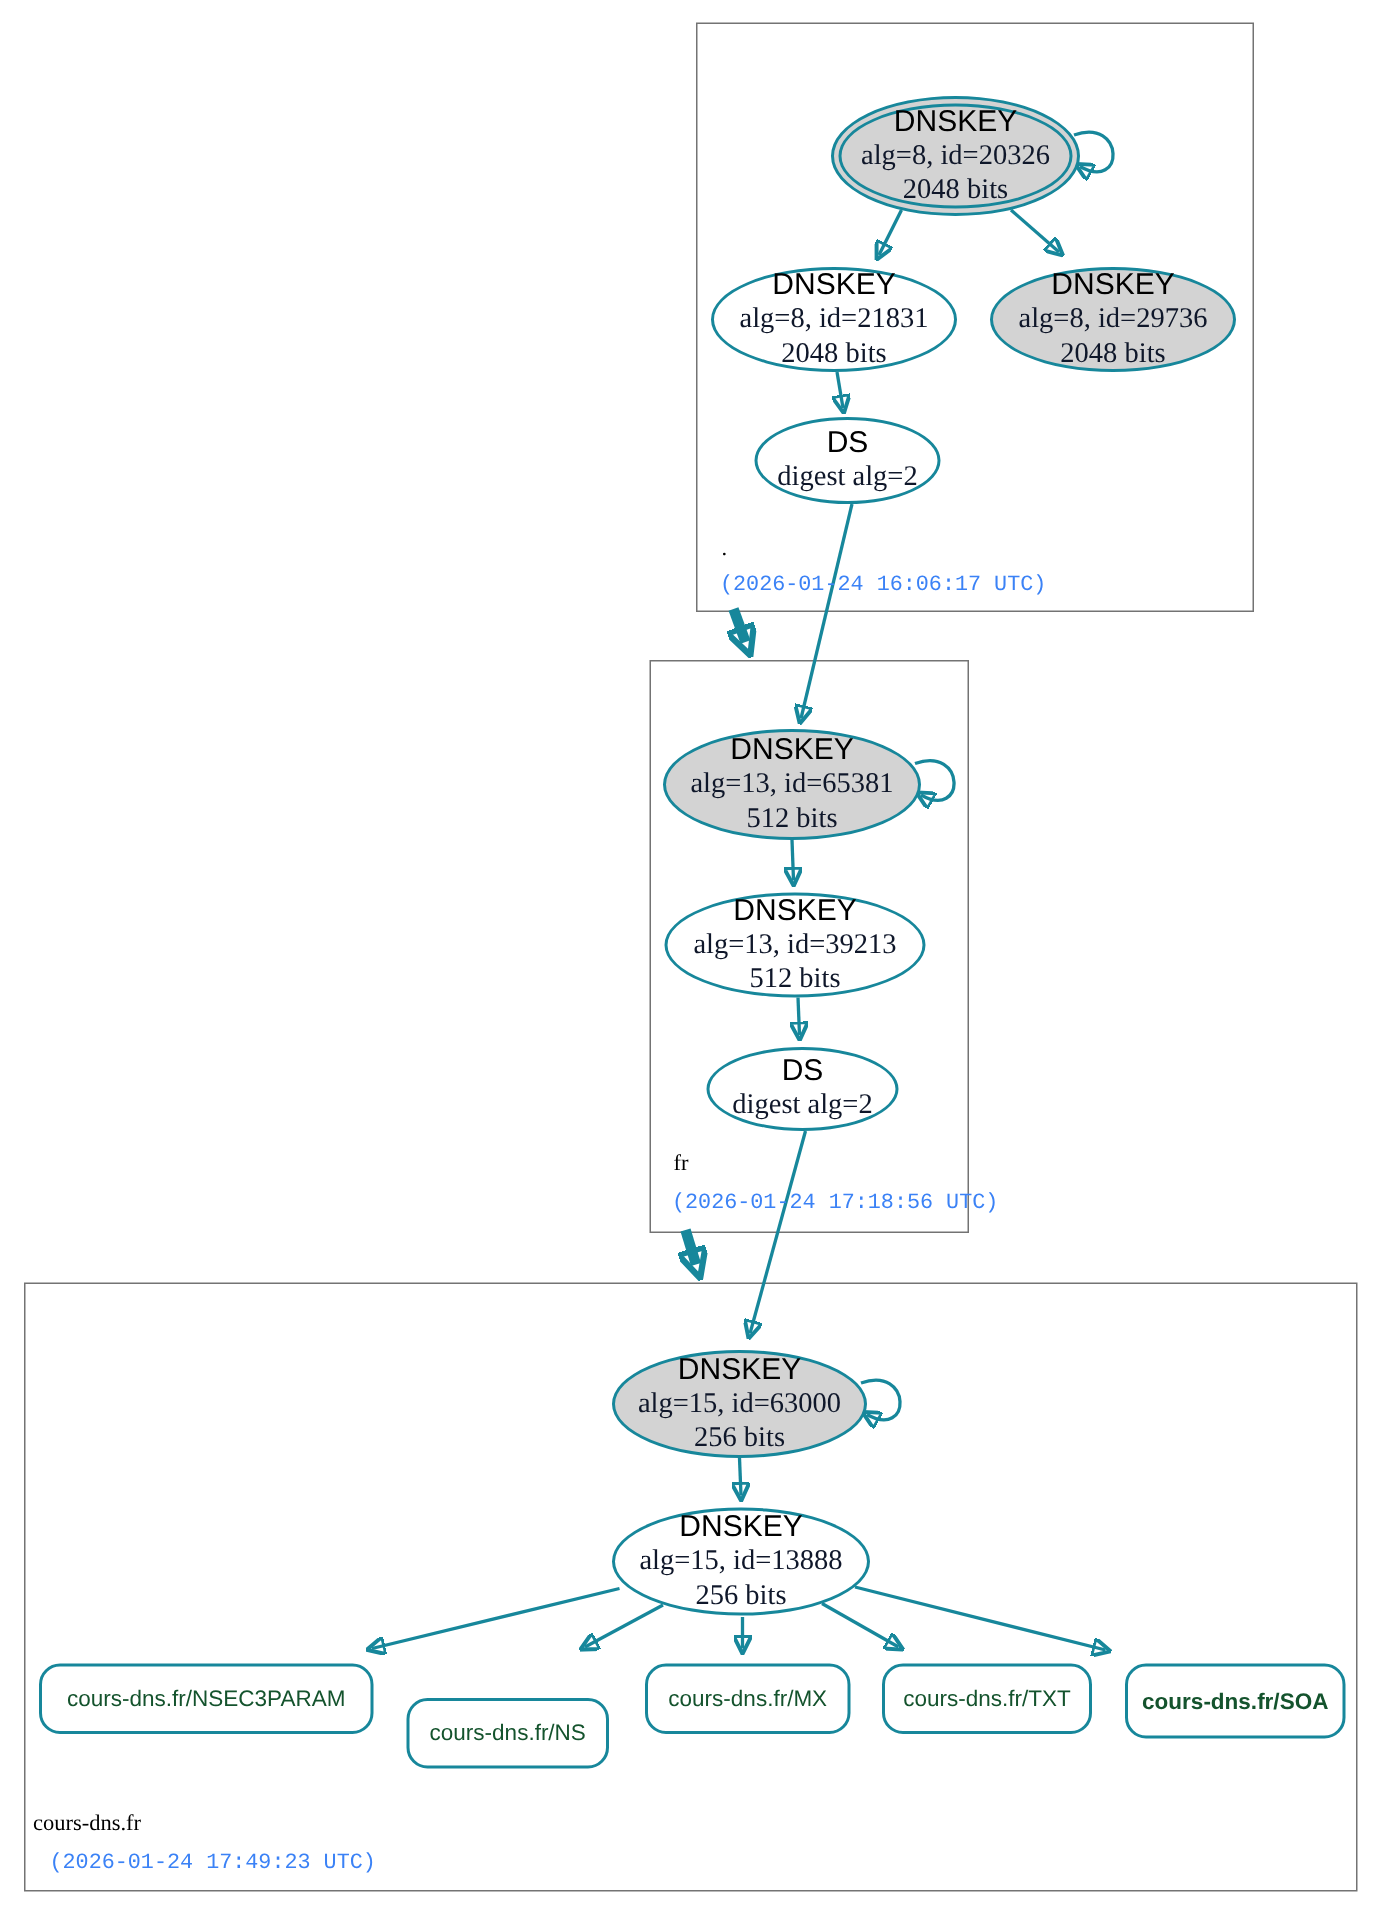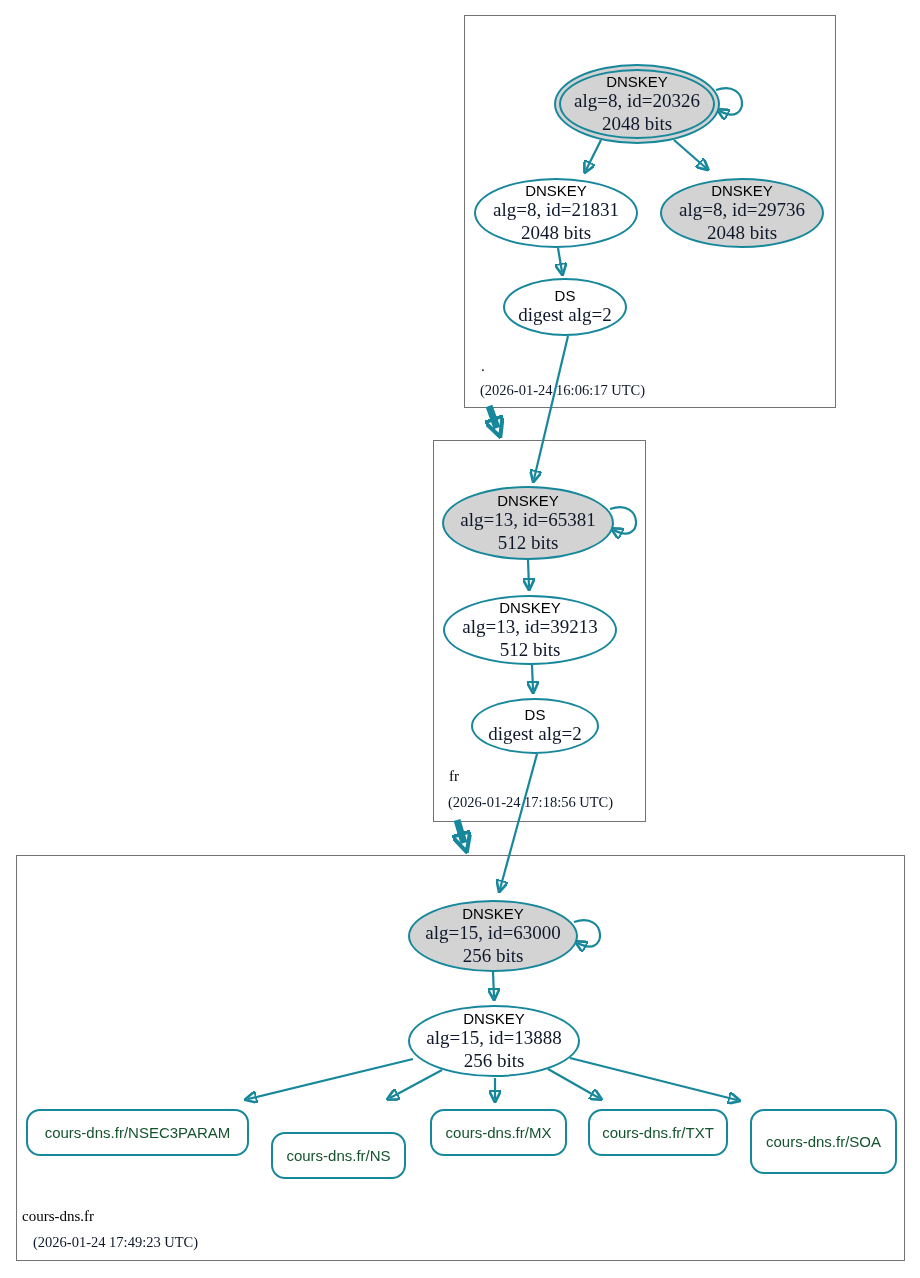--- a/index.html
+++ b/index.html
@@ -18,31 +18,31 @@
     border:2.2px solid #17879b; border-radius:50%;
     background:#ffffff;
     display:flex; flex-direction:column; align-items:center; justify-content:center;
     text-align:center;
   }
   .node.gray { background:#d3d3d3; }
   .node.double::before {
     content:""; position:absolute; inset:3px;
     border:2.2px solid #17879b; border-radius:50%;
   }
-  .nt { font-family:"Liberation Sans", sans-serif; font-size:15px; color:#000; line-height:1.15; position:relative; }
+  .nt { font-family:"Liberation Sans", sans-serif; font-size:20px; color:#000; line-height:1.15; position:relative; }
   .nd { font-family:"Liberation Serif", serif; font-size:19px; color:#0f172a; line-height:1.18; position:relative; }
   .rrset {
     position:absolute; box-sizing:border-box;
     border:2.2px solid #17879b; border-radius:14px; background:#ffffff;
     display:flex; align-items:center; justify-content:center;
     font-family:"Liberation Sans", sans-serif; font-size:15px; color:#14532d;
     white-space:nowrap;
   }
   .zlabel { position:absolute; font-family:"Liberation Serif", serif; font-size:15px; color:#000; }
-  .zts    { position:absolute; font-family:Liberation Serif, serif; font-size:14.5px; color:#0f172a; }
+  .zts    { position:absolute; font-family:Liberation Mono, monospace; font-size:14.5px; color:#3b82f6; }
 </style>
 </head>
 <body>
 
 <div class="canvas">
 
   <div class="zone-box" style="left:464px; top:15px; width:372px; height:393px;"></div>
   <div class="zone-box" style="left:433px; top:440px; width:213px; height:382px;"></div>
   <div class="zone-box" style="left:16px; top:855px; width:889px; height:406px;"></div>
 
@@ -133,20 +133,20 @@
   </div>
   <div class="rrset" style="left:271px; top:1132px; width:135px; height:47px;">
     <span>cours-dns.fr/NS</span>
   </div>
   <div class="rrset" style="left:430px; top:1109px; width:137px; height:47px;">
     <span>cours-dns.fr/MX</span>
   </div>
   <div class="rrset" style="left:588px; top:1109px; width:140px; height:47px;">
     <span>cours-dns.fr/TXT</span>
   </div>
-  <div class="rrset" style="left:750px; top:1109px; width:147px; height:65px;">
+  <div class="rrset" style="left:750px; top:1109px; width:147px; height:50px;font-weight:bold;">
     <span>cours-dns.fr/SOA</span>
   </div>
 
   <div class="zlabel" style="left:22px; top:1208px;">cours-dns.fr</div>
   <div class="zts" style="left:33px; top:1234px;">(2026-01-24 17:49:23 UTC)</div>
 
 </div>
 
 </body></html>

